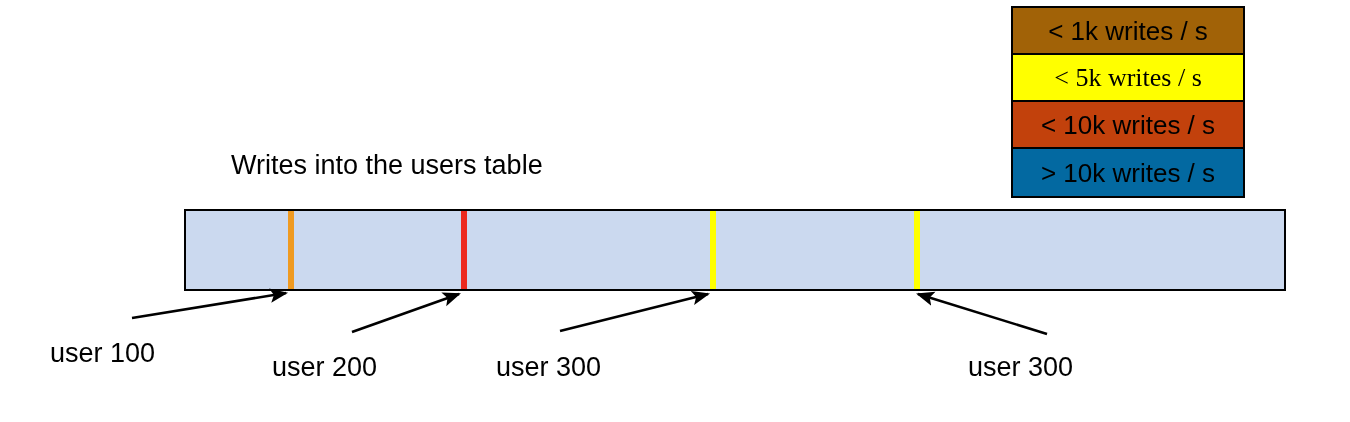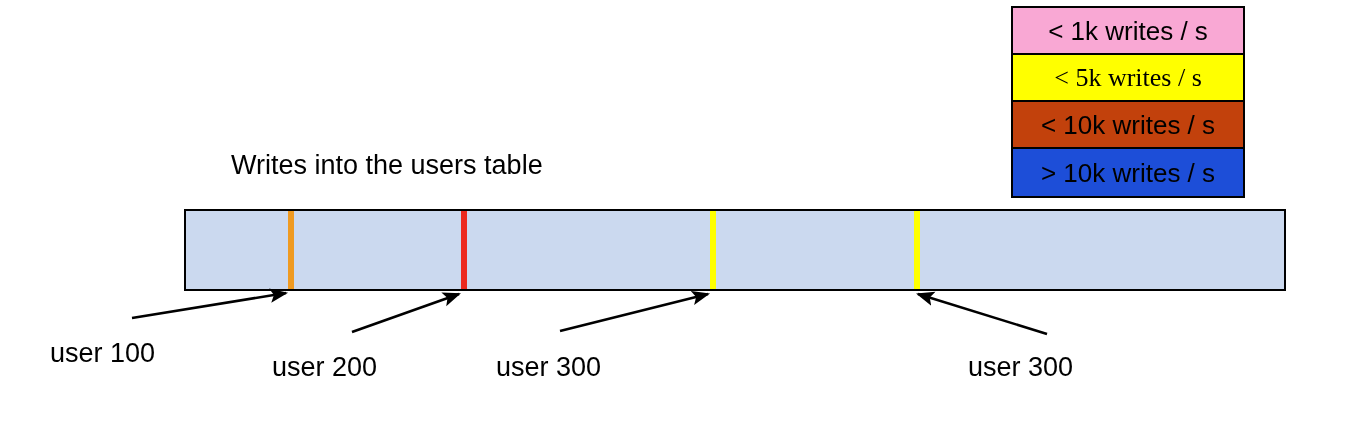--- a/index.html
+++ b/index.html
@@ -89,30 +89,30 @@
     color: #000000;
     white-space: nowrap;
   }
 </style>
 </head>
 <body>
 
 <div id="canvas" style="width: 1350px; height: 422px; background: rgb(255, 255, 255);">
 
   <div id="legend">
-    <div class="legend-row" style="background: #f9a8d4;">
+    <div class="legend-row" style="background: #a16207;">
       <span>&lt; 1k writes / s</span>
     </div>
     <div class="legend-row" style="background: rgb(255, 255, 0); font-family: Liberation Serif, serif;">
       <span>&lt; 5k writes / s</span>
     </div>
     <div class="legend-row" style="background: #c2410c;">
       <span>&lt; 10k writes / s</span>
     </div>
-    <div class="legend-row" style="background: #1d4ed8;">
+    <div class="legend-row" style="background: #0369a1;">
       <span>&gt; 10k writes / s</span>
     </div>
   </div>
 
   <div id="chart-title">Writes into the users table</div>
 
   <div id="bar" style="background: rgb(203, 217, 239); left: 184px; width: 1102px;">
     <div class="stripe" style="background: rgb(239, 154, 33); left: 102px;"></div>
     <div class="stripe" style="background: rgb(237, 42, 31); left: 275px;"></div>
     <div class="stripe" style="background: rgb(255, 255, 0); left: 524px;"></div>

